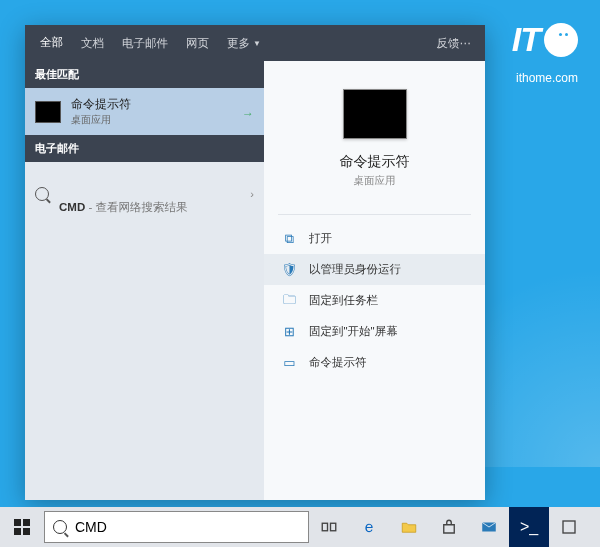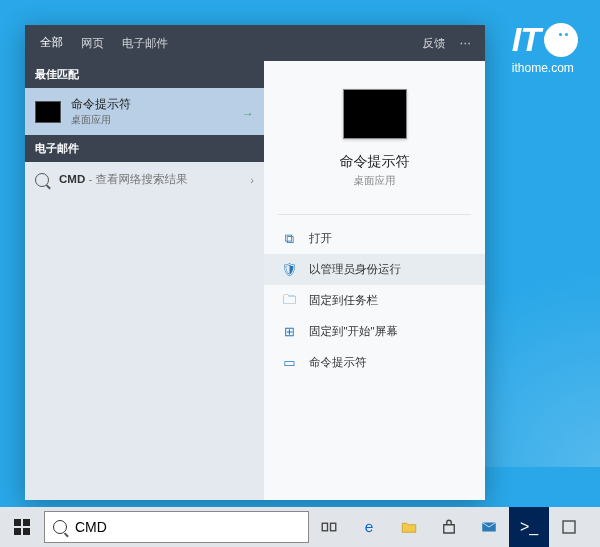--- a/index.html
+++ b/index.html
@@ -1,49 +1,49 @@
 <!DOCTYPE html>
 <html><head>
 <meta charset="utf-8">
 <style>
 * { margin: 0; padding: 0; box-sizing: border-box; font-family: "Microsoft YaHei", "Segoe UI", sans-serif; }
 body { width: 600px; height: 547px; overflow: hidden; background: #29a7e8; position: relative; }
 
 
-.watermark { position: absolute; top: 20px; right: 22px; color: #fff; text-align: left; z-index: 50; }
+.watermark { position: absolute; top: 20px; right: 22px; color: #fff; text-align: right; z-index: 50; }
 .watermark .logo { font-weight: 800; font-style: italic; font-size: 34px; letter-spacing: -1px; display: flex; align-items: center; gap: 4px; }
 .watermark .logo .ithome-bubble { width: 34px; height: 34px; background: #fff; border-radius: 50%; display: inline-block; position: relative; }
 .watermark .logo .ithome-bubble::after { content:""; position:absolute; width:3px; height:3px; background:#29a7e8; border-radius:50%; top:10px; right:10px; box-shadow: -6px 0 0 #29a7e8; }
-.watermark .url { font-size: 12px; margin-top: 2px; }
+.watermark .url { font-size: 12px; margin-top: 12px; }
 .desktop-shadow { position: absolute; right: 0; bottom: 80px; width: 200px; height: 200px; background: radial-gradient(ellipse at bottom right, rgba(255,255,255,0.2), transparent 70%); pointer-events: none; }
 
 
 .panel { position: absolute; left: 25px; top: 25px; width: 460px; height: 475px; background: #e9eef3; box-shadow: 0 5px 25px rgba(0,0,0,0.3); display: flex; flex-direction: column; }
 .panel-header { height: 36px; background: #3b4350; color: #d0d3d8; display: flex; align-items: center; padding: 0 6px; font-size: 11.5px; }
 .tab { padding: 0 9px; height: 48px; display: flex; align-items: center; cursor: pointer; }
 .tab.active { color: #fff; border-bottom: 2px solid #5aa0d8; }
 .tab .chev { margin-left: 3px; font-size: 8px; }
 .header-spacer { flex: 1; }
-.header-right { display: flex; align-items: center; gap: 14px; padding-right: 8px; }
+.header-right { display: flex; align-items: center; padding-right: 8px; }
 .header-right span { cursor: pointer; }
 
 .panel-body { flex: 1; display: flex; min-height: 0; }
 .left-col { width: 239px; background: #e4e9ef; display: flex; flex-direction: column; }
 .section-header { background: #3b4350; color: #fff; font-size: 11px; font-weight: bold; padding: 6px 10px; }
 .result-row { display: flex; align-items: center; padding: 8px 10px; gap: 10px; cursor: pointer; }
 .result-row.selected { background: #b8cfe6; }
 .cmd-thumb { width: 26px; height: 22px; background: #000; border: 1px solid #555; flex-shrink: 0; }
 .result-text { flex: 1; min-width: 0; }
 .result-title { font-size: 12px; color: #222; }
 .result-sub { font-size: 10px; color: #666; }
 .expand-arrow { color: #4a6; font-size: 12px; }
 .suggest-row { display: flex; align-items: center; padding: 10px 10px; gap: 10px; font-size: 11.5px; color: #333; cursor: pointer; }
 .search-ico-sm { width: 14px; height: 14px; border: 1.5px solid #555; border-radius: 50%; position: relative; flex-shrink: 0; }
 .search-ico-sm::after { content:""; position:absolute; width:5px; height:1.5px; background:#555; bottom:-2px; right:-3px; transform:rotate(45deg); }
-.suggest-text { flex:1; }
+.suggest-text { flex:1;margin-top:28px; }
 .suggest-text .q { font-weight:600; }
 .suggest-text .hint { color:#777; }
 .suggest-chev { color:#888; font-size:11px; }
 
 .right-col { flex: 1; background: #f7f9fb; display: flex; flex-direction: column; align-items: stretch; }
 .preview-top { display:flex; flex-direction:column; align-items:center; padding: 28px 0 18px; }
 .preview-thumb { width: 64px; height: 50px; background: #000; border: 1px solid #888; box-shadow: 0 1px 3px rgba(0,0,0,0.2); }
 .preview-title { margin-top: 14px; font-size: 14px; color: #222; }
 .preview-sub { font-size: 10.5px; color: #888; margin-top: 3px; }
 .divider { height: 1px; background: #e0e4e9; margin: 8px 14px; }
@@ -79,24 +79,31 @@
   <div class="url">ithome.com</div>
 </div>
 <div class="desktop-shadow"></div>
 
 <div class="panel">
   <div class="panel-header">
     <div class="tab active">
         <span>全部</span>
       </div>
     <div class="tab">
+        <span>文档</span>
+      </div>
+    <div class="tab">
+        <span>电子邮件</span>
+      </div>
+    <div class="tab">
         <span>网页</span>
       </div>
     <div class="tab">
-        <span>电子邮件</span>
+        <span>更多</span>
+        <span class="chev">▼</span>
       </div>
     <div class="header-spacer"></div>
     <div class="header-right">
       <span>反馈</span>
       <span>⋯</span>
     </div>
   </div>
 
   <div class="panel-body">
     <div class="left-col">

